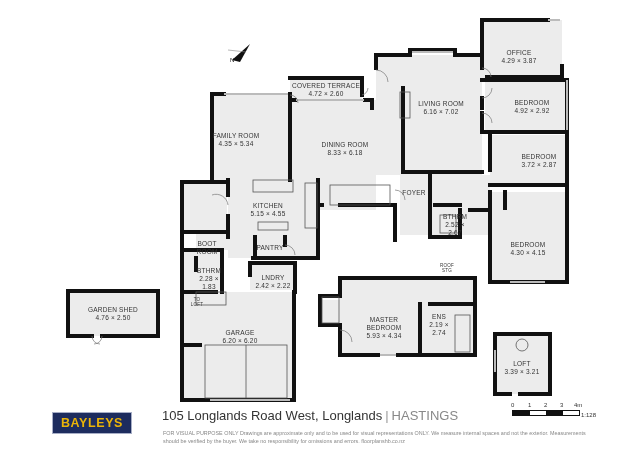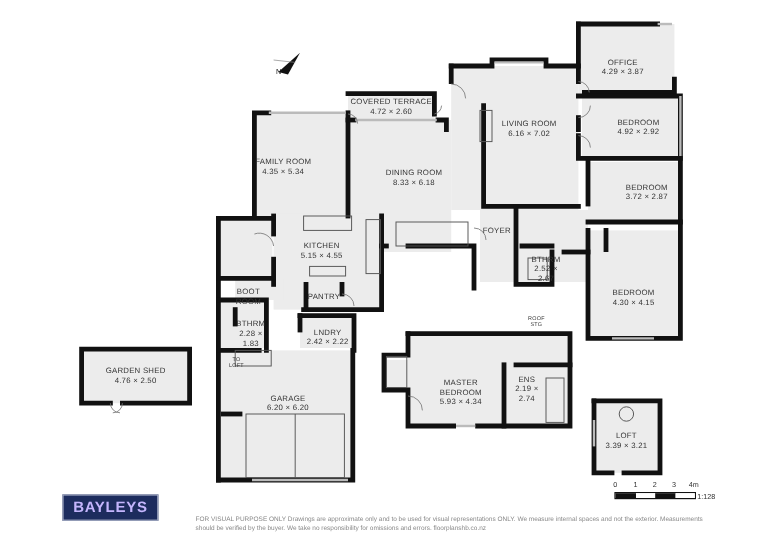--- a/index.html
+++ b/index.html
@@ -7,21 +7,21 @@
   svg#plan{position:absolute;left:0;top:0;}
   .room{fill:#ececec;}
   .wall{fill:none;stroke:#111;stroke-width:4;stroke-linecap:square;}
   .thin{fill:none;stroke:#555;stroke-width:0.8;}
   .win{stroke:#bbb;stroke-width:2;}
   .door{fill:none;stroke:#777;stroke-width:0.7;}
   .lbl{position:absolute;font-size:6.5px;color:#333;text-align:center;line-height:8px;letter-spacing:0.2px;white-space:nowrap;transform:translate(-50%,-50%);}
   .lbl .n{display:block;text-transform:uppercase;}
   .lbl .d{display:block;}
   .tiny{font-size:4.5px;line-height:5px;}
-  #footer-logo{position:absolute;left:52px;top:412px;width:80px;height:22px;background:#1d2c5e;border:1.5px solid #a7aec6;box-sizing:border-box;display:flex;align-items:center;justify-content:center;color:#c4b5fd;font-weight:bold;font-size:12.5px;letter-spacing:0.6px;}
+  #footer-logo{position:absolute;left:52px;top:412px;width:80px;height:22px;background:#1d2c5e;border:1.5px solid #a7aec6;box-sizing:border-box;display:flex;align-items:center;justify-content:center;color:#eab308;font-weight:bold;font-size:12.5px;letter-spacing:0.6px;}
   #address{position:absolute;left:162px;top:408px;font-size:13px;color:#333;white-space:nowrap;}
   #address .sep{color:#999;margin:0 3px;}
   #address .city{color:#888;font-weight:normal;}
   #disclaimer{position:absolute;left:163px;top:429px;width:440px;font-size:5.4px;line-height:8px;color:#888;}
   #scale{position:absolute;left:510px;top:402px;width:110px;height:22px;}
   #scale .ticks{position:absolute;top:0;left:0;font-size:6px;color:#333;width:110px;}
   #scale .ticks span{position:absolute;}
   #scale .bar{position:absolute;top:8px;left:2px;width:66px;height:4px;border:0.8px solid #111;display:flex;}
   #scale .bar i{flex:1;height:100%;}
   #scale .ratio{position:absolute;top:10px;left:71px;font-size:6px;color:#333;}
@@ -252,20 +252,23 @@
   <div class="lbl tiny" style="left:447px;top:268px">
     <span class="n">Roof</span>
     <span class="n">Stg</span>
   </div>
   <div class="lbl" style="left:522px;top:368px">
     <span class="n">Loft</span>
     <span class="d">3.39 × 3.21</span>
   </div>
 
   <div id="footer-logo">BAYLEYS</div>
+  <div id="address">
+    <span>105 Longlands Road West, Longlands</span><span class="sep">|</span><span class="city">HASTINGS</span>
+  </div>
   <div id="disclaimer">FOR VISUAL PURPOSE ONLY Drawings are approximate only and to be used for visual representations ONLY. We measure internal spaces and not the exterior. Measurements should be verified by the buyer. We take no responsibility for omissions and errors. floorplanshb.co.nz</div>
 
   <div id="scale">
     <div class="ticks">
       <span style="left:1px">0</span>
       <span style="left:18px">1</span>
       <span style="left:34px">2</span>
       <span style="left:50px">3</span>
       <span style="left:64px">4m</span>
     </div>

